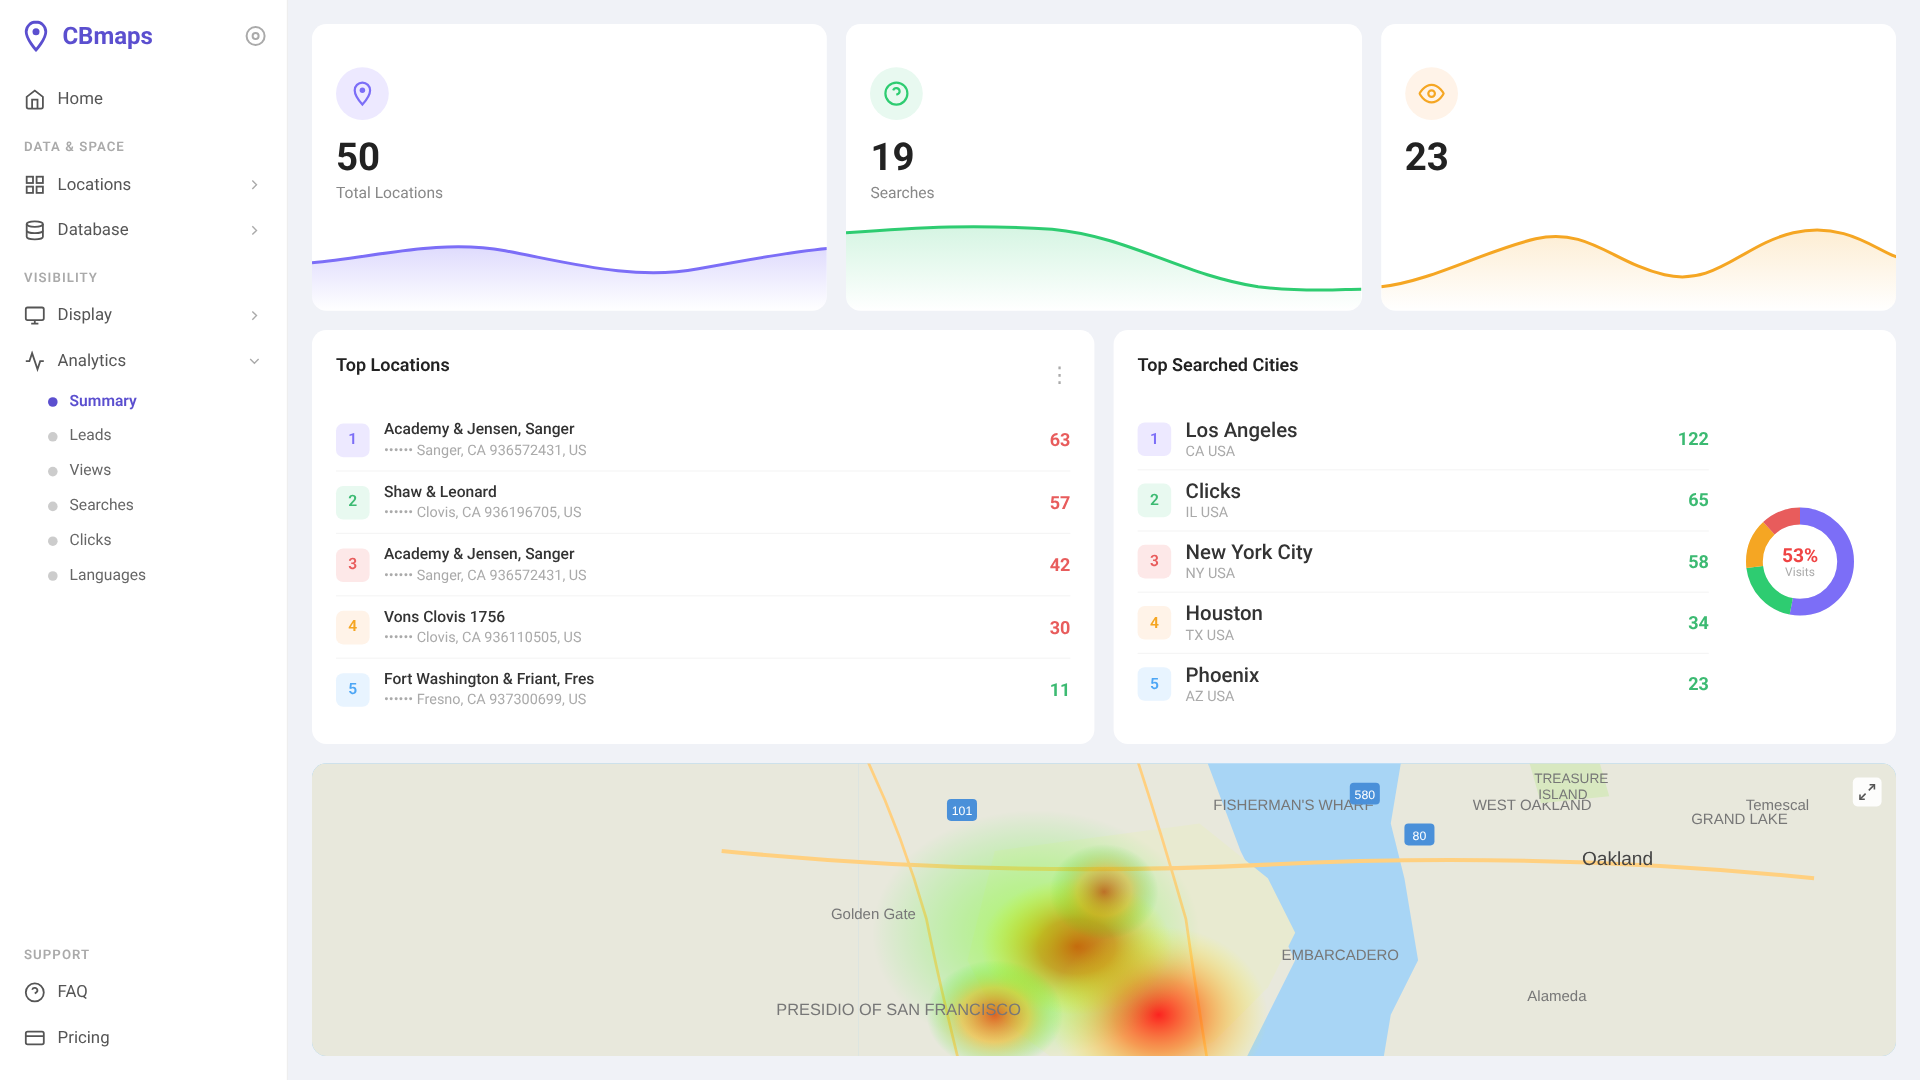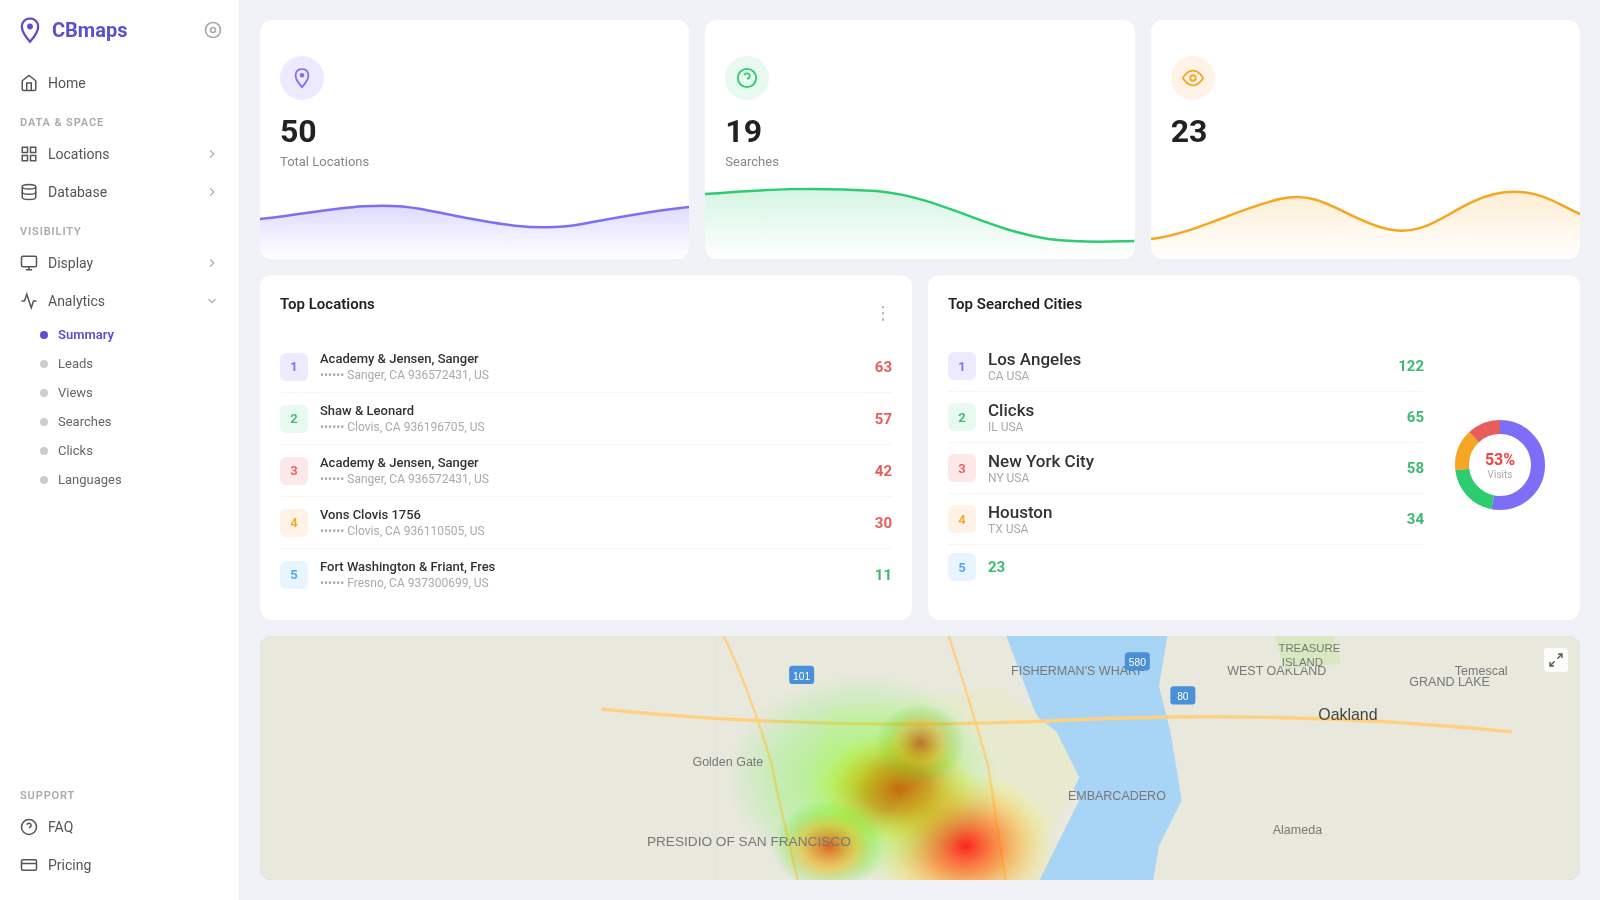--- a/index.html
+++ b/index.html
@@ -541,20 +541,24 @@
             <div class="city-row">
       <div class="rank-badge rank-4">4</div>
       <div class="city-info">
         <div class="city-name">Houston</div>
         <div class="city-sub">TX USA</div>
       </div>
       <div class="city-count">34</div>
     </div>
             <div class="city-row">
       <div class="rank-badge rank-5">5</div>
+      <div class="city-info">
+        <div class="city-name">Phoenix</div>
+        <div class="city-sub">AZ USA</div>
+      </div>
       <div class="city-count">23</div>
     </div>
           </div>
         <div class="donut-wrap">
           <div class="donut-container">
             <svg width="100" height="100" viewBox="0 0 100 100">
 
               <circle cx="50" cy="50" r="38" fill="none" stroke="#f0f0f0" stroke-width="14"></circle>
 
               <circle cx="50" cy="50" r="38" fill="none" stroke="#7c6ef7" stroke-width="14" stroke-dasharray="126.5 238.1" stroke-dashoffset="0" transform="rotate(-90 50 50)"></circle>

